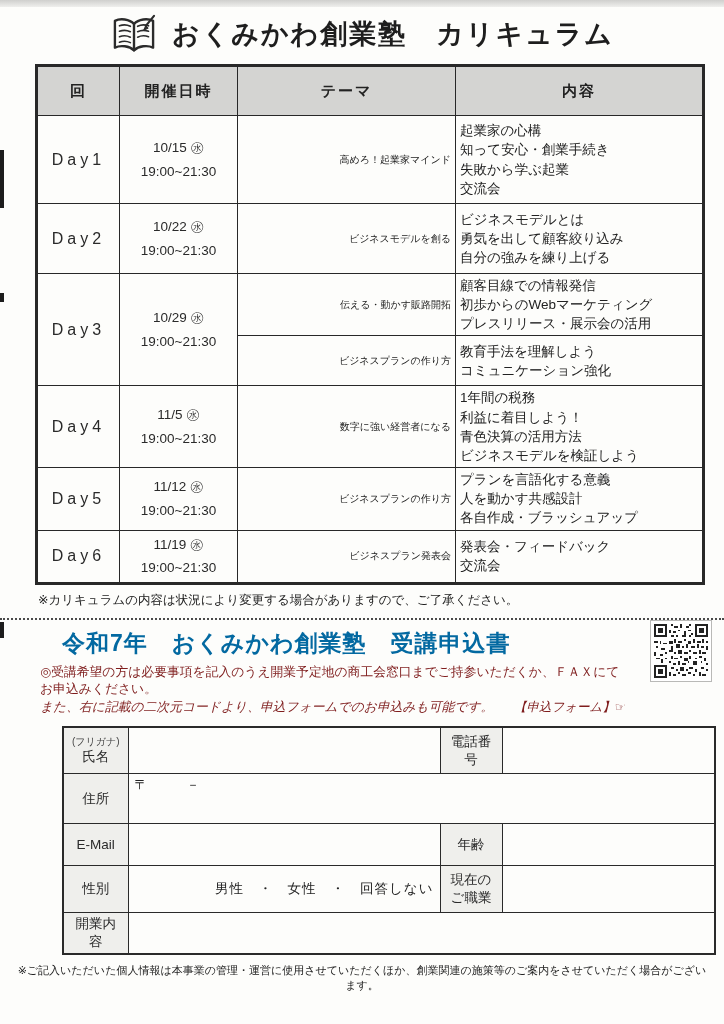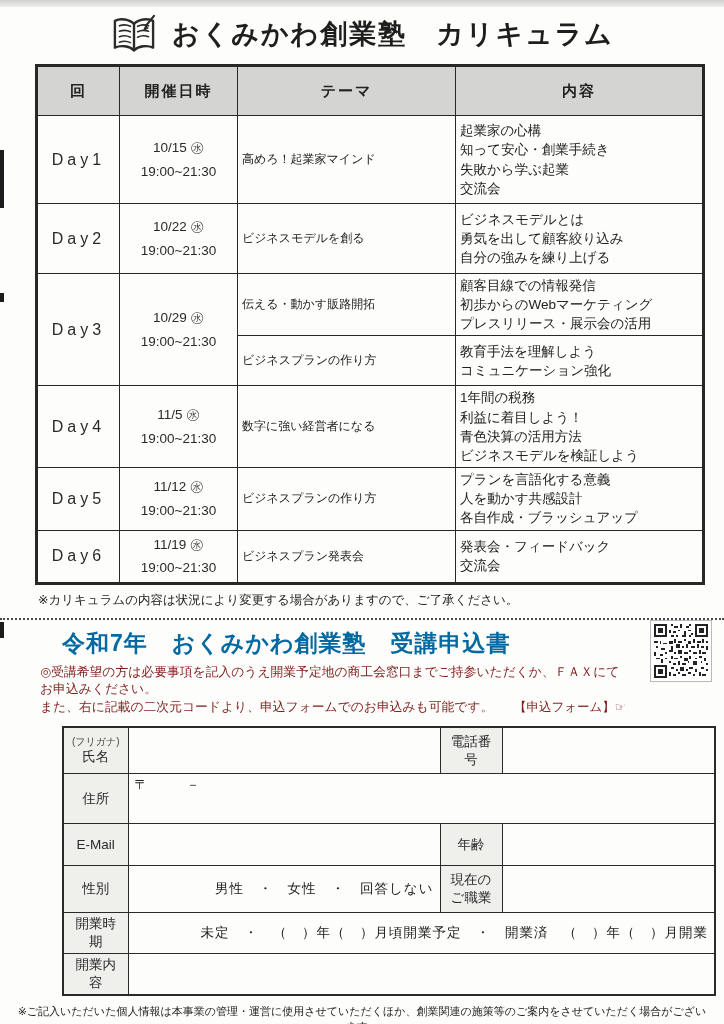--- a/index.html
+++ b/index.html
@@ -20,34 +20,34 @@
   .doc-title-row{display:flex;align-items:center;justify-content:center;gap:14px;padding-top:14px;}
   .doc-title-row h1{margin:0;font-size:27px;font-weight:bold;letter-spacing:2px;color:#1e1e1e;}
   .book-icon svg{display:block;}
 
   
   table.curriculum{border-collapse:collapse;table-layout:fixed;width:667px;margin:10px 0 0 35px;border:3px solid #282828;}
   table.curriculum th, table.curriculum td{border:1.6px solid #282828;padding:2px 4px;}
   table.curriculum thead th{background:#d4d4d2;font-size:15px;font-weight:bold;height:50px;letter-spacing:2px;}
   td.day{ text-align:center;font-size:16px;letter-spacing:4px;color:#2a2a2a;}
   td.dt{ text-align:center;font-size:13.5px;line-height:1.75;color:#2a2a2a;}
-  td.theme{ text-align:left;font-size:12px;color:#222;}
+  td.theme{ text-align:right;font-size:10px;color:#222;}
   td.content{font-size:13.5px;line-height:1.42;padding:5px 9px;white-space:pre-line;color:#222;}
   tr.rh1{height:88px;} tr.rh2{height:70px;} tr.rh3a{height:56px;} tr.rh3b{height:50px;}
   tr.rh4{height:76px;} tr.rh5{height:62px;} tr.rh6{height:52px;}
   .curriculum-note{margin:7px 0 0 38px;font-size:12.5px;color:#222;}
 
   .dotted-sep{margin-top:9px;border-top:2.5px dotted #4a4a4a;height:0;}
 
   
   .apply{position:relative;padding:6px 14px 0 14px;}
   .apply h2{margin:2px 0 5px 48px;font-size:23px;font-weight:bold;letter-spacing:1px;color:#0369a1;}
   .apply-intro{margin:0 84px 0 26px;}
   .apply-intro p{margin:1px 0;font-size:12.8px;color:#7f1d1d;}
-  .intro-line2{display:flex;justify-content:space-between;align-items:flex-start;}
+  .intro-line2{display:flex;justify-content:space-between;align-items:flex-start;font-style:italic;}
   .qr-label{font-size:12.5px;white-space:nowrap;}
   .qr-box{position:absolute;top:0;right:12px;width:62px;height:62px;border:1px solid #b9b9b7;background:#fff;display:flex;align-items:center;justify-content:center;}
 
   table.form{border-collapse:collapse;table-layout:fixed;width:652px;margin:10px 0 0 48px;border:2.4px solid #2a2a2a;}
   table.form th, table.form td{border:1.5px solid #2a2a2a;padding:2px 6px;}
   table.form th{background:#efefec;font-weight:normal;font-size:13.5px;text-align:center;color:#2a2a2a;}
   .furigana{display:block;font-size:10px;line-height:1.2;color:#444;}
   td.postal{vertical-align:top;font-size:13px;padding:4px 12px;}
   td.options{text-align:right;font-size:13.5px;letter-spacing:1px;}
   th.occupation{font-size:11px;line-height:1.35;white-space:pre-line;padding:2px 2px;}
@@ -310,24 +310,20 @@
         <th>年齢</th>
         <td></td>
       </tr>
       <tr class="fr4">
         <th>性別</th>
         <td class="options">男性　・　女性　・　回答しない</td>
         <th class="occupation">現在の
 ご職業</th>
         <td></td>
       </tr>
-      <tr class="fr5">
-        <th>開業時期</th>
-        <td class="options" colspan="3">未定　・　（　）年（　）月頃開業予定　・　開業済　（　）年（　）月開業</td>
-      </tr>
       <tr class="fr6">
         <th>開業内容</th>
         <td colspan="3"></td>
       </tr>
     </tbody>
   </table>
 
   <p class="privacy-note">※ご記入いただいた個人情報は本事業の管理・運営に使用させていただくほか、創業関連の施策等のご案内をさせていただく場合がございます。</p>
 
 </section>

